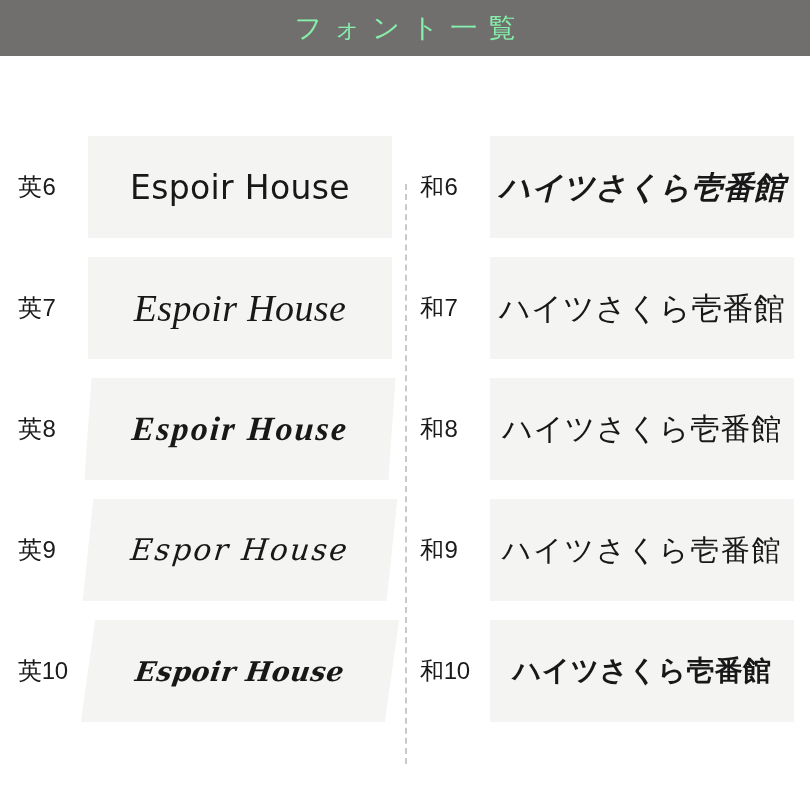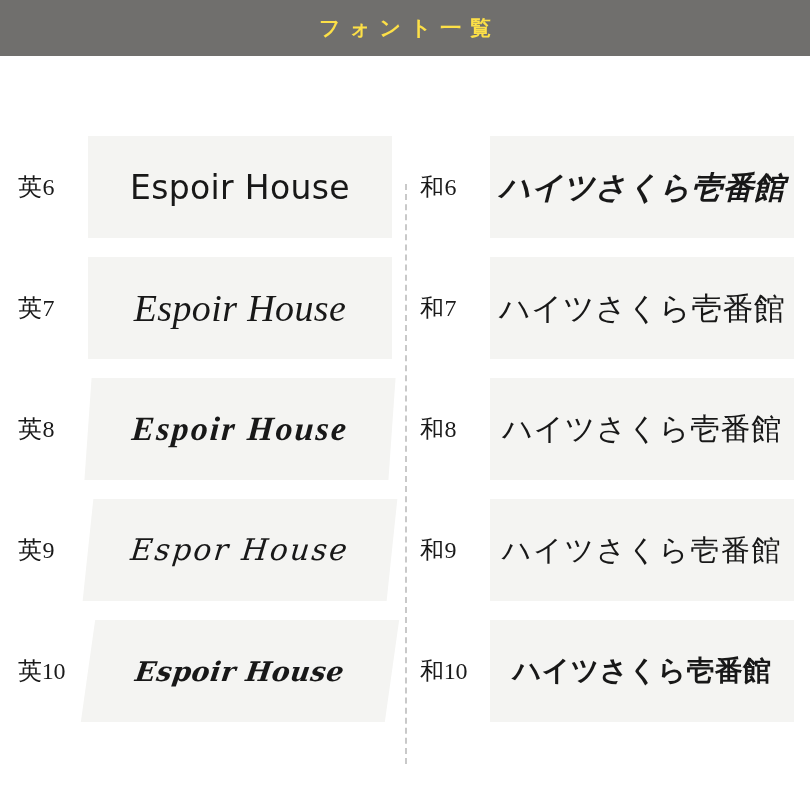--- a/index.html
+++ b/index.html
@@ -22,26 +22,26 @@
   
   .header {
     width: 810px;
     height: 56px;
     background: #706f6d;
     display: flex;
     align-items: center;
     justify-content: center;
   }
   .header-title {
-    color: #fde047;
-    font-size: 21px;
+    color: #86efac;
+    font-size: 27px;
     letter-spacing: 0.42em;
     text-indent: 0.42em;
     font-family: "DejaVu Sans", sans-serif;
-    font-weight: 700;
+    font-weight: 400;
   }
   
   .content {
     position: relative;
     width: 810px;
     height: 754px;
     box-sizing: border-box;
     padding: 80px 16px 0 16px;
     display: flex;
     justify-content: space-between;
@@ -63,21 +63,21 @@
   .row {
     display: flex;
     align-items: center;
     height: 102px;
   }
   .row-label {
     width: 72px;
     flex: 0 0 72px;
     font-size: 24px;
     color: #1a1a1a;
-    font-family: Liberation Serif, serif;
+    font-family: Liberation Sans, sans-serif;
     letter-spacing: 0.02em;
     text-align: left;
     padding-left: 2px;
     box-sizing: border-box;
   }
   .row-label.narrow {
     letter-spacing: -0.01em;
   }
   .sample {
     flex: 1 1 auto;

